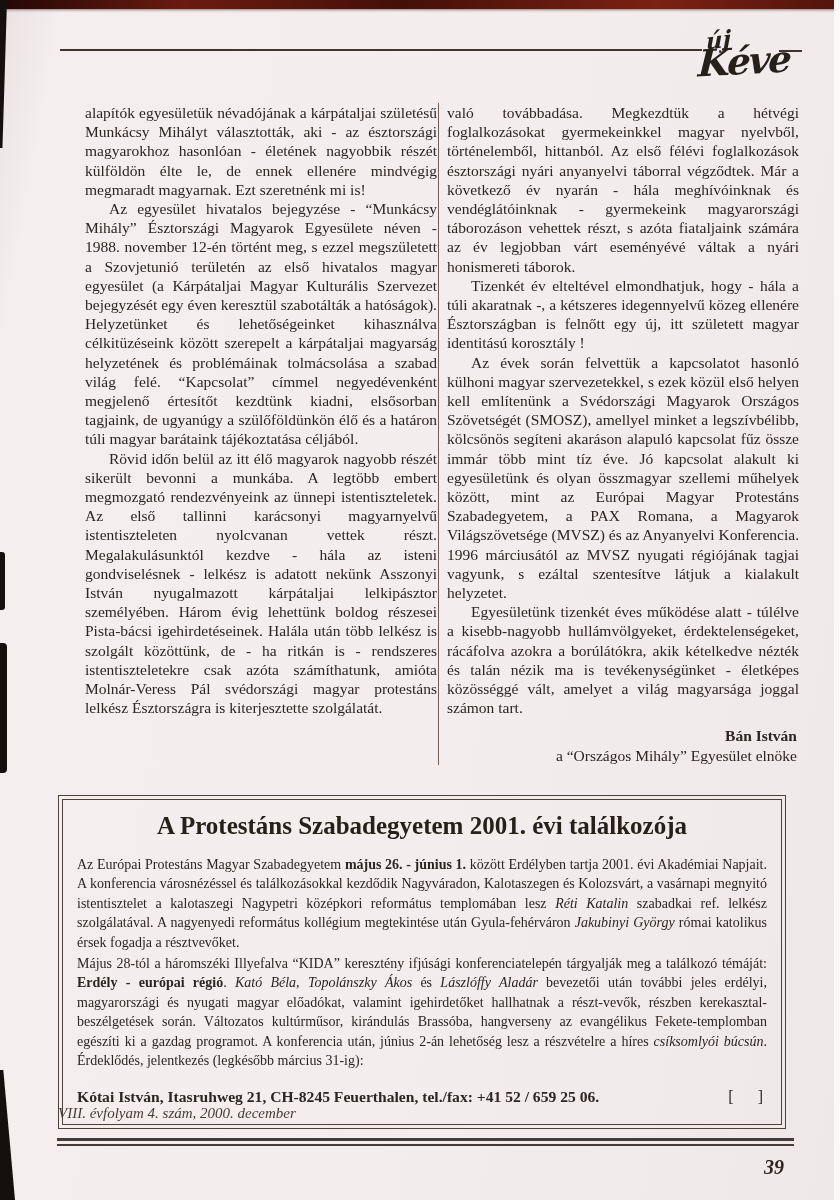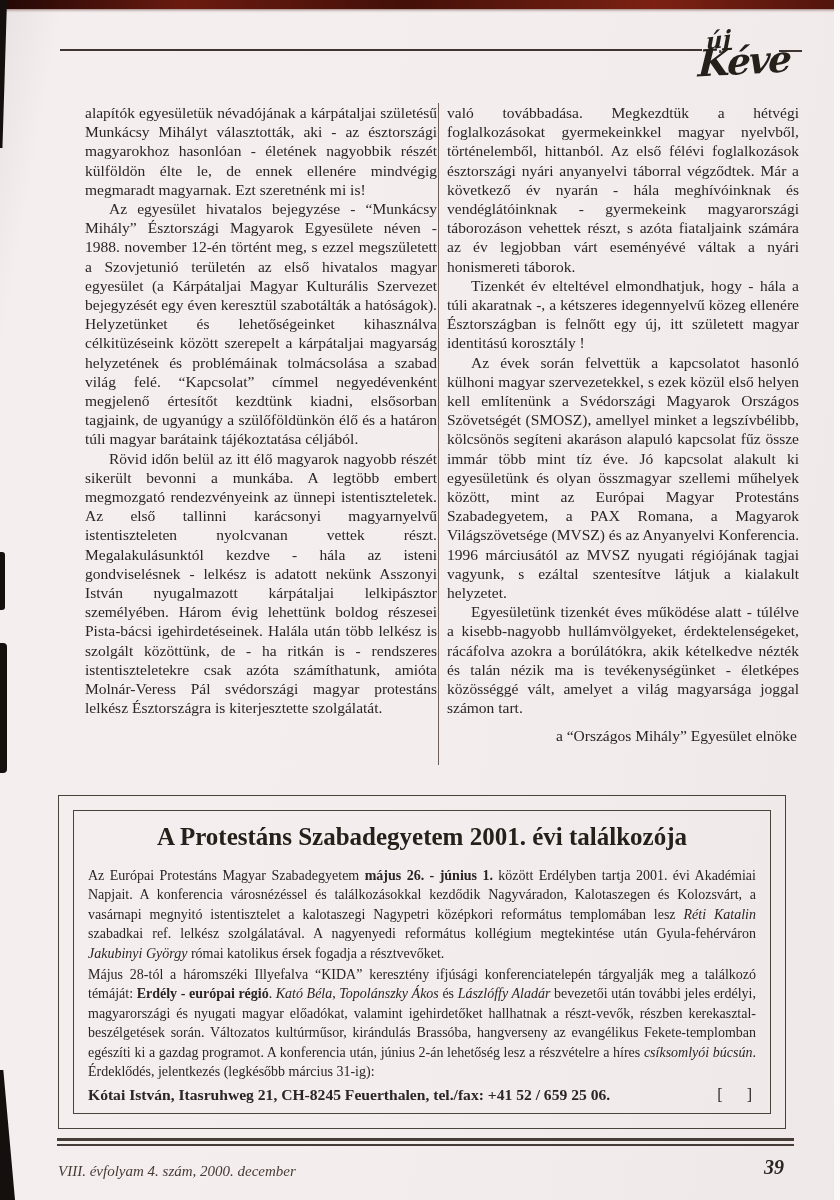--- a/index.html
+++ b/index.html
@@ -31,36 +31,36 @@
   .article { position: absolute; left: 75px; top: 103px; width: 714px; height: 662px; display: flex; margin-left: 10px; }
   .col { width: 352px; overflow: hidden; }
   .divider { width: 1px; margin-left: 1px; margin-right: 8px; background: #6b5f58; }
   .article p { margin: 0; text-indent: 24px; text-align: justify;
     font-size: 15.5px; line-height: 19.2px; }
   .article p.first { text-indent: 0; }
   .sig { text-align: right; margin-top: 8px; font-size: 15.5px; line-height: 20px; padding-right: 2px; }
   .sig-name { font-weight: bold; }
   
   .box-outer { position: absolute; left: 58px; top: 795px; width: 728px; height: 334px;
-    border: 1.5px solid #4c423c; padding: 14px; box-sizing: border-box; background: transparent; }
+    border: 1.5px solid #4c423c; padding: 3px; box-sizing: border-box; background: transparent; }
   .box-inner { width: 100%; height: 100%; border: 1.5px solid #4c423c; box-sizing: border-box;
     padding: 8px 14px 6px 14px; }
   .box-title { text-align: center; font-weight: bold; font-size: 25px; margin: 4px 0 15px 0; color: #252019; }
   .box-body p { margin: 0 0 2px 0; text-indent: 0; text-align: justify; font-size: 14px; line-height: 19.4px; }
   .contact-row { display: flex; justify-content: space-between; align-items: baseline;
-    font-size: 15.6px; line-height: 20px; margin-top: 4px; }
+    font-size: 15.6px; line-height: 20px; margin-top: 17px; }
   .contact-line { font-weight: bold; }
   .brackets { white-space: pre; font-size: 16px; margin-right: 4px; }
   .run-n { font-weight: normal; font-style: normal; }
   .run-b { font-weight: bold; }
   .run-i { font-style: italic; }
   
   .footer-rule { position: absolute; left: 57px; top: 1138px; width: 737px; height: 8px;
     border-top: 3px solid #463d38; border-bottom: 2px solid #463d38; box-sizing: border-box; }
-  .footer-issue { position: absolute; left: 58px; top: 1163px; font-style: italic;
+  .footer-issue { position: absolute; left: 58px; top: 1105px; font-style: italic;
     font-size: 15px; color: #463c36; }
   .footer-page { position: absolute; left: 764px; top: 1156px; font-style: italic; font-weight: bold;
     font-size: 20px; color: #2a241f; }
 </style>
 </head>
 <body>
 
 <div class="stage">
 
   <div class="edge-top"></div>
@@ -83,20 +83,21 @@
       <p>Az egyesület hivatalos bejegyzése - “Munkácsy Mihály” Észtországi Magyarok Egyesülete néven - 1988. november 12-én történt meg, s ezzel megszületett a Szovjetunió területén az első hivatalos magyar egyesület (a Kárpátaljai Magyar Kulturális Szervezet bejegyzését egy éven keresztül szabotálták a hatóságok). Helyzetünket és lehetőségeinket kihasználva célkitüzéseink között szerepelt a kárpátaljai magyarság helyzetének és problémáinak tolmácsolása a szabad világ felé. “Kapcsolat” címmel negyedévenként megjelenő értesítőt kezdtünk kiadni, elsősorban tagjaink, de ugyanúgy a szülőföldünkön élő és a határon túli magyar barátaink tájékoztatása céljából.</p>
       <p>Rövid időn belül az itt élő magyarok nagyobb részét sikerült bevonni a munkába. A legtöbb embert megmozgató rendezvényeink az ünnepi istentiszteletek. Az első tallinni karácsonyi magyarnyelvű istentiszteleten nyolcvanan vettek részt. Megalakulásunktól kezdve - hála az isteni gondviselésnek - lelkész is adatott nekünk Asszonyi István nyugalmazott kárpátaljai lelkipásztor személyében. Három évig lehettünk boldog részesei Pista-bácsi igehirdetéseinek. Halála után több lelkész is szolgált közöttünk, de - ha ritkán is - rendszeres istentiszteletekre csak azóta számíthatunk, amióta Molnár-Veress Pál svédországi magyar protestáns lelkész Észtországra is kiterjesztette szolgálatát.</p>
     </div>
     <div class="divider"></div>
     <div class="col">
       <p class="first">való továbbadása. Megkezdtük a hétvégi foglalkozásokat gyermekeinkkel magyar nyelvből, történelemből, hittanból. Az első félévi foglalkozások észtországi nyári anyanyelvi táborral végződtek. Már a következő év nyarán - hála meghívóinknak és vendéglátóinknak - gyermekeink magyarországi táborozáson vehettek részt, s azóta fiataljaink számára az év legjobban várt eseményévé váltak a nyári honismereti táborok.</p>
       <p>Tizenkét év elteltével elmondhatjuk, hogy - hála a túli akaratnak -, a kétszeres idegennyelvű közeg ellenére Észtországban is felnőtt egy új, itt született magyar identitású korosztály !</p>
       <p>Az évek során felvettük a kapcsolatot hasonló külhoni magyar szervezetekkel, s ezek közül első helyen kell említenünk a Svédországi Magyarok Országos Szövetségét (SMOSZ), amellyel minket a legszívbélibb, kölcsönös segíteni akaráson alapuló kapcsolat fűz össze immár több mint tíz éve. Jó kapcsolat alakult ki egyesületünk és olyan összmagyar szellemi műhelyek között, mint az Európai Magyar Protestáns Szabadegyetem, a PAX Romana, a Magyarok Világszövetsége (MVSZ) és az Anyanyelvi Konferencia. 1996 márciusától az MVSZ nyugati régiójának tagjai vagyunk, s ezáltal szentesítve látjuk a kialakult helyzetet.</p>
       <p>Egyesületünk tizenkét éves működése alatt - túlélve a kisebb-nagyobb hullámvölgyeket, érdektelenségeket, rácáfolva azokra a borúlátókra, akik kételkedve nézték és talán nézik ma is tevékenységünket - életképes közösséggé vált, amelyet a világ magyarsága joggal számon tart.</p>
       <div class="sig">
+        <div class="sig-name">Bán István</div>
         <div class="sig-role">a “Országos Mihály” Egyesület elnöke</div>
       </div>
     </div>
   </div>
 
   <div class="box-outer">
     <div class="box-inner">
       <div class="box-title">A Protestáns Szabadegyetem 2001. évi találkozója</div>
       <div class="box-body">
         <p><span class="run-n">Az Európai Protestáns Magyar Szabadegyetem </span><span class="run-b">május 26. - június 1.</span><span class="run-n"> között Erdélyben tartja 2001. évi Akadémiai Napjait. A konferencia városnézéssel és találkozásokkal kezdődik Nagyváradon, Kalotaszegen és Kolozsvárt, a vasárnapi megnyitó istentisztelet a kalotaszegi Nagypetri középkori református templomában lesz </span><span class="run-i">Réti Katalin</span><span class="run-n"> szabadkai ref. lelkész szolgálatával. A nagyenyedi református kollégium megtekintése után Gyula-fehérváron </span><span class="run-i">Jakubinyi György</span><span class="run-n"> római katolikus érsek fogadja a résztvevőket.</span></p>

